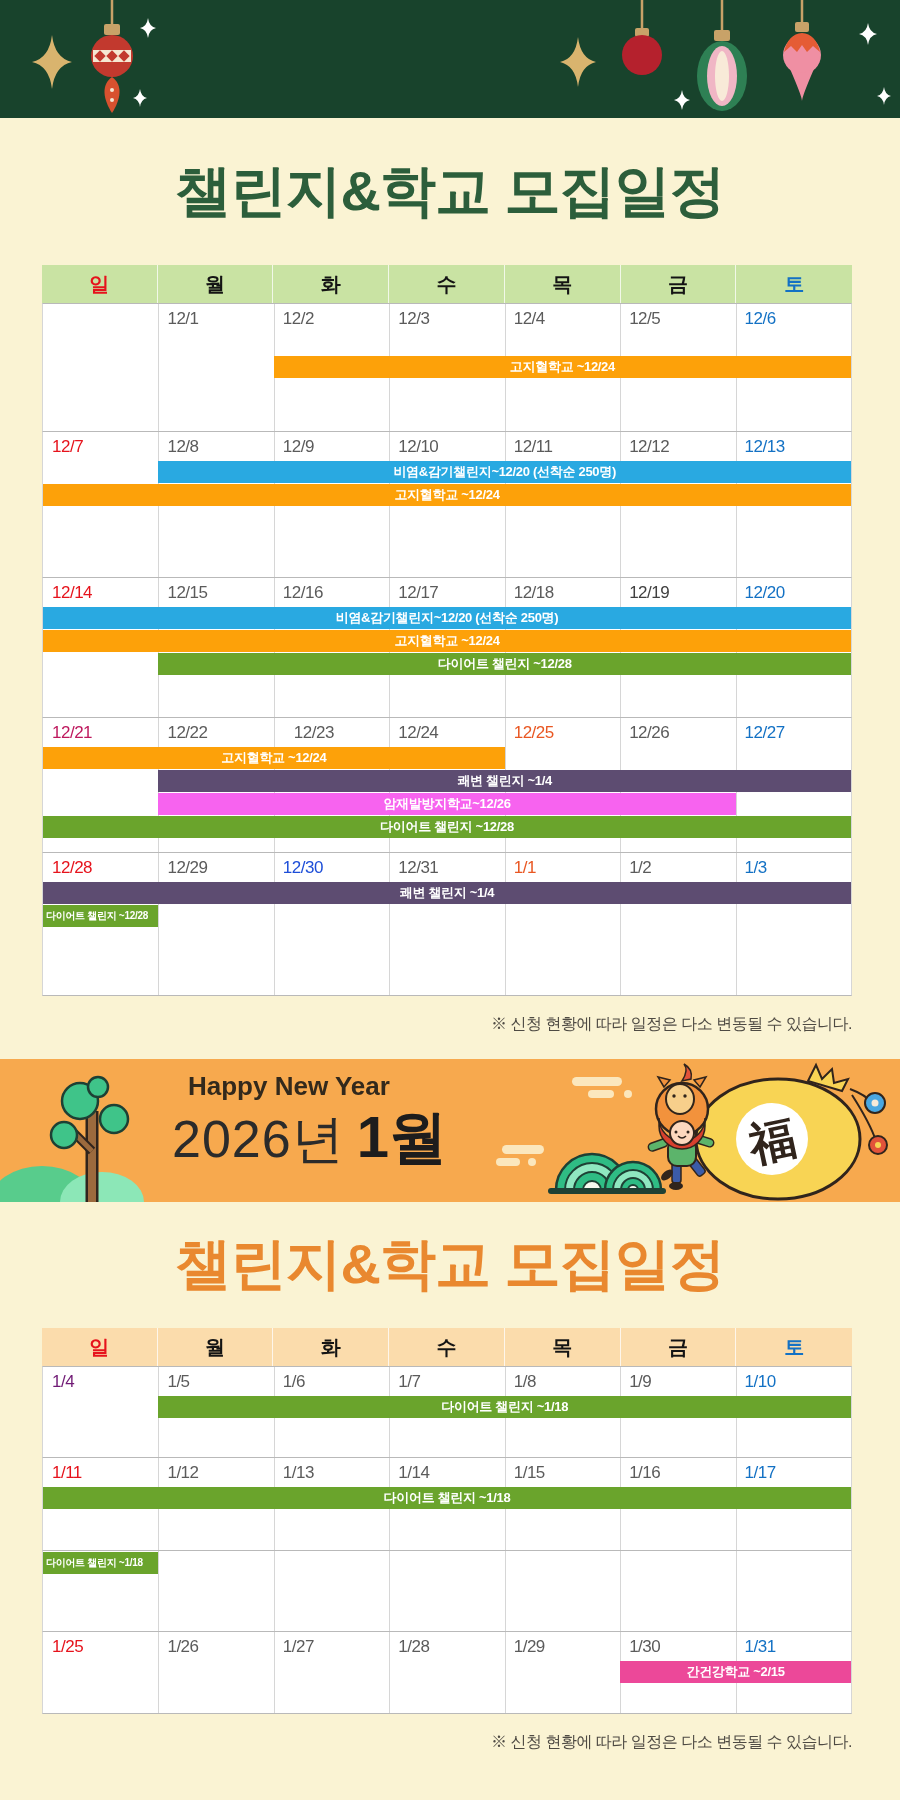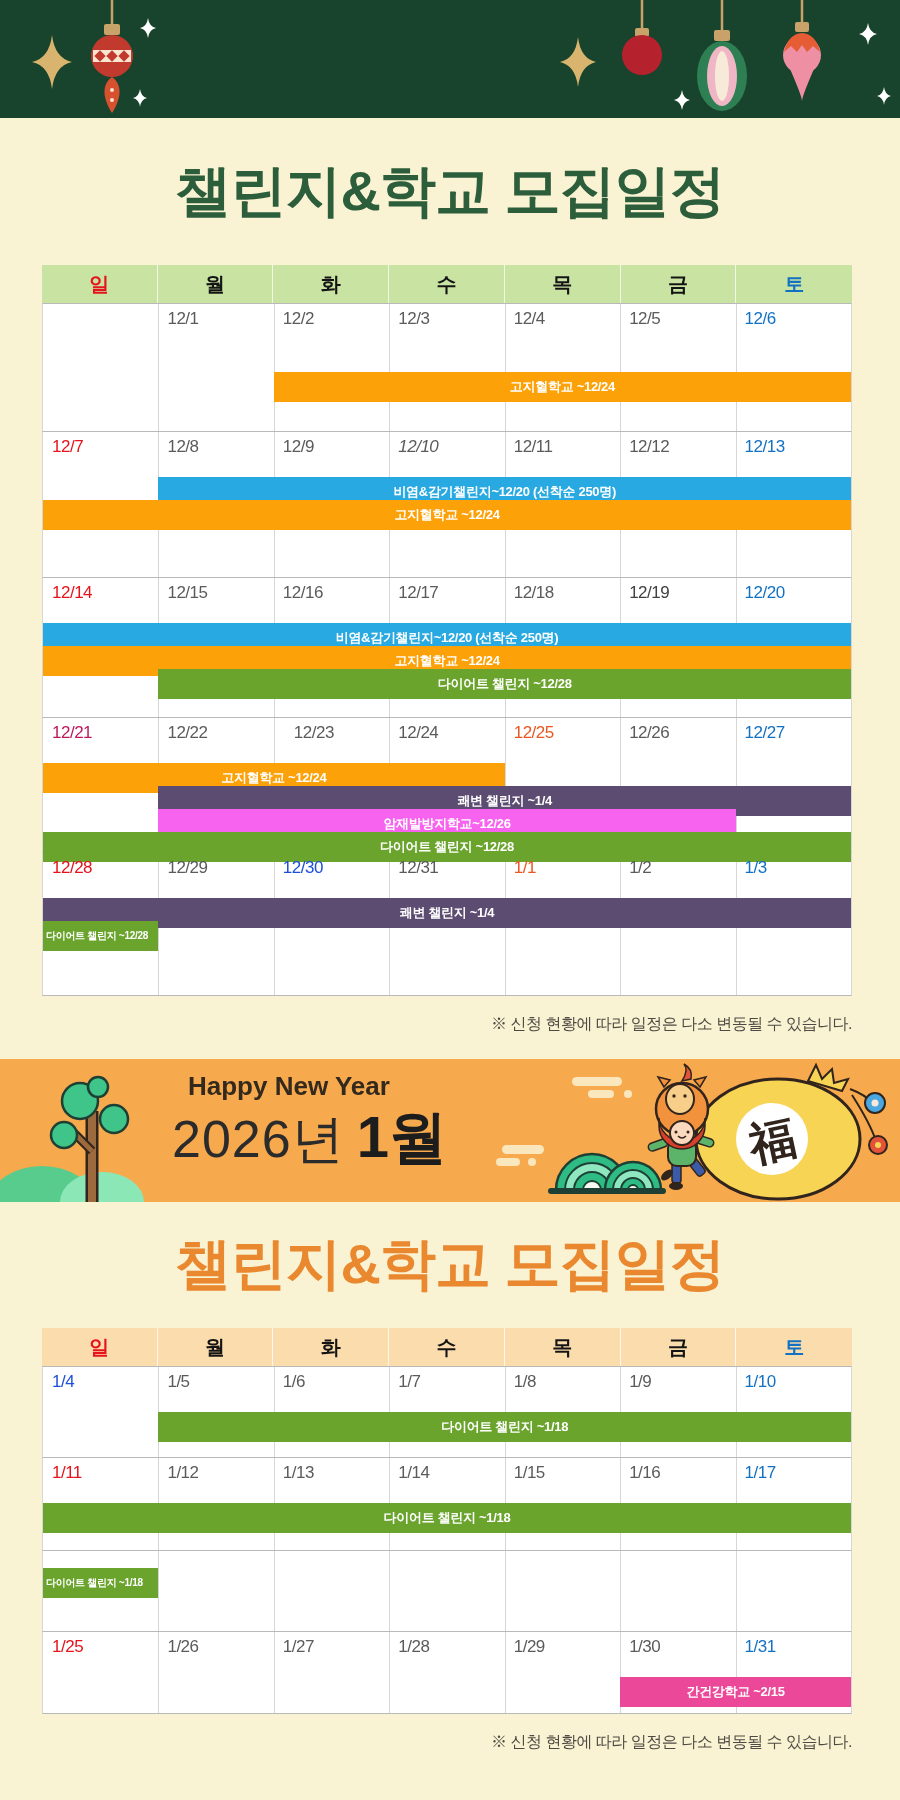--- a/index.html
+++ b/index.html
@@ -25,21 +25,21 @@
   .dec-cal .cal-header{background:#c9e3a3}
   .jan-cal .cal-header{background:#fbdcac}
   .dh{display:flex;align-items:center;justify-content:center;font-size:20px;font-weight:700;border-right:1px solid rgba(255,255,255,.75)}
   .dh:last-child{border-right:none}
   .week{position:relative;background:#fff;border-top:1px solid #b9b9b9;border-left:1px solid #d6d6d6;border-right:1px solid #d6d6d6}
   .week:last-child{border-bottom:1px solid #b9b9b9}
   .sep{position:absolute;top:0;bottom:0;width:1px;background:#d6d6d6;z-index:0}
   .dates{position:relative;display:grid;grid-template-columns:repeat(7,1fr);height:28px;z-index:1}
   .date-cell{padding:5px 0 0 9px;font-size:17px;font-weight:500;letter-spacing:-0.5px}
   .lane{position:relative;display:grid;grid-template-columns:repeat(7,1fr);height:23px;z-index:1}
-  .bar{height:30px;margin-top:17px;display:flex;align-items:center;justify-content:center;color:#fff;font-weight:700;font-size:13px;white-space:nowrap;overflow:hidden;letter-spacing:-0.3px}
+  .bar{height:22px;margin-top:1px;display:flex;align-items:center;justify-content:center;color:#fff;font-weight:700;font-size:13px;white-space:nowrap;overflow:hidden;letter-spacing:-0.3px}
   .bar.small{font-size:10px;justify-content:flex-start;padding-left:3px}
   .filler{position:relative;z-index:1}
 
   .note{margin-left:42px;width:810px;text-align:right;font-size:16px;color:#4e4a43;margin-top:18px;height:22px;letter-spacing:-0.5px}
 
   
   .banner-jan{position:relative;height:143px;background:#f7a94e;margin-top:23px;overflow:hidden}
   .hny{position:absolute;left:188px;top:12px;font-size:26px;font-weight:700;color:#33291c;z-index:2}
   .jan-title-wrap{position:absolute;left:172px;top:40px;display:flex;align-items:baseline;gap:12px;z-index:2}
   .yr-jan{font-size:52px;font-weight:400;color:#2b2b2b;letter-spacing:1px}
@@ -134,21 +134,21 @@
       <div class="sep" style="left: calc(14.2857%);"></div>
       <div class="sep" style="left: calc(28.5714%);"></div>
       <div class="sep" style="left: calc(42.8571%);"></div>
       <div class="sep" style="left: calc(57.1429%);"></div>
       <div class="sep" style="left: calc(71.4286%);"></div>
       <div class="sep" style="left: calc(85.7143%);"></div>
       <div class="dates">
         <div class="date-cell" style="color: rgb(230, 19, 28);">12/7</div>
         <div class="date-cell" style="color: rgb(91, 91, 91);">12/8</div>
         <div class="date-cell" style="color: rgb(91, 91, 91);">12/9</div>
-        <div class="date-cell" style="color: rgb(91, 91, 91); font-style: italic;">12/10</div>
+        <div class="date-cell" style="color: rgb(91, 91, 91);">12/10</div>
         <div class="date-cell" style="color: rgb(91, 91, 91);">12/11</div>
         <div class="date-cell" style="color: rgb(91, 91, 91);">12/12</div>
         <div class="date-cell" style="color: rgb(19, 113, 196);">12/13</div>
       </div>
       <div class="lane">
         <div class="bar" style="grid-column: 2 / 8; background: rgb(41, 169, 225);">비염&amp;감기챌린지~12/20 (선착순 250명)</div>
       </div>
       <div class="lane">
         <div class="bar" style="grid-column: 1 / 8; background: rgb(253, 161, 9);">고지혈학교 ~12/24</div>
       </div>
@@ -326,21 +326,21 @@
       <div class="dh" style="color: rgb(19, 113, 196);">토</div>
     </div>
     <div class="week">
       <div class="sep" style="left: calc(14.2857%);"></div>
       <div class="sep" style="left: calc(28.5714%);"></div>
       <div class="sep" style="left: calc(42.8571%);"></div>
       <div class="sep" style="left: calc(57.1429%);"></div>
       <div class="sep" style="left: calc(71.4286%);"></div>
       <div class="sep" style="left: calc(85.7143%);"></div>
       <div class="dates">
-        <div class="date-cell" style="color: #1d4ed8;">1/4</div>
+        <div class="date-cell" style="color: #701a75;">1/4</div>
         <div class="date-cell" style="color: rgb(91, 91, 91);">1/5</div>
         <div class="date-cell" style="color: rgb(91, 91, 91);">1/6</div>
         <div class="date-cell" style="color: rgb(91, 91, 91);">1/7</div>
         <div class="date-cell" style="color: rgb(91, 91, 91);">1/8</div>
         <div class="date-cell" style="color: rgb(91, 91, 91);">1/9</div>
         <div class="date-cell" style="color: rgb(19, 113, 196);">1/10</div>
       </div>
       <div class="lane">
         <div class="bar" style="grid-column: 2 / 8; background: rgb(106, 164, 44);">다이어트 챌린지 ~1/18</div>
       </div>

